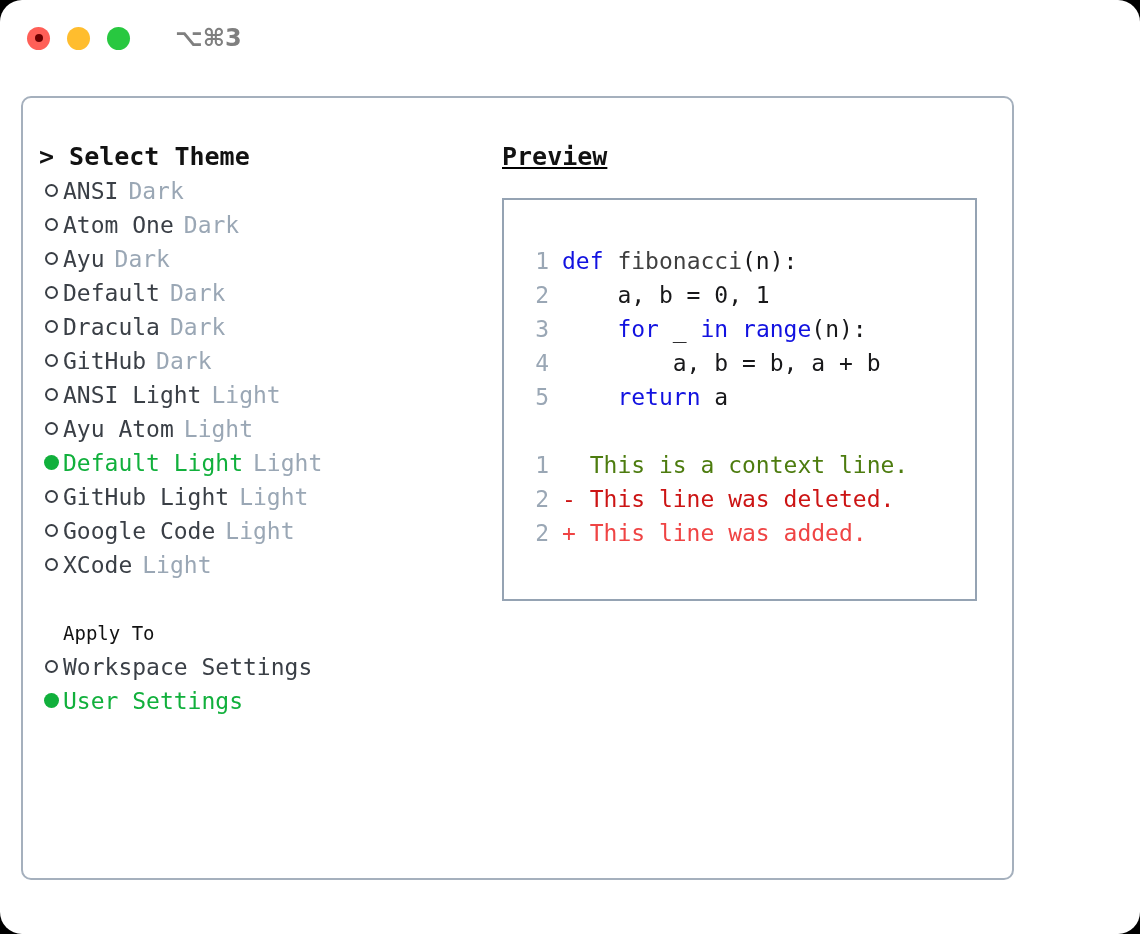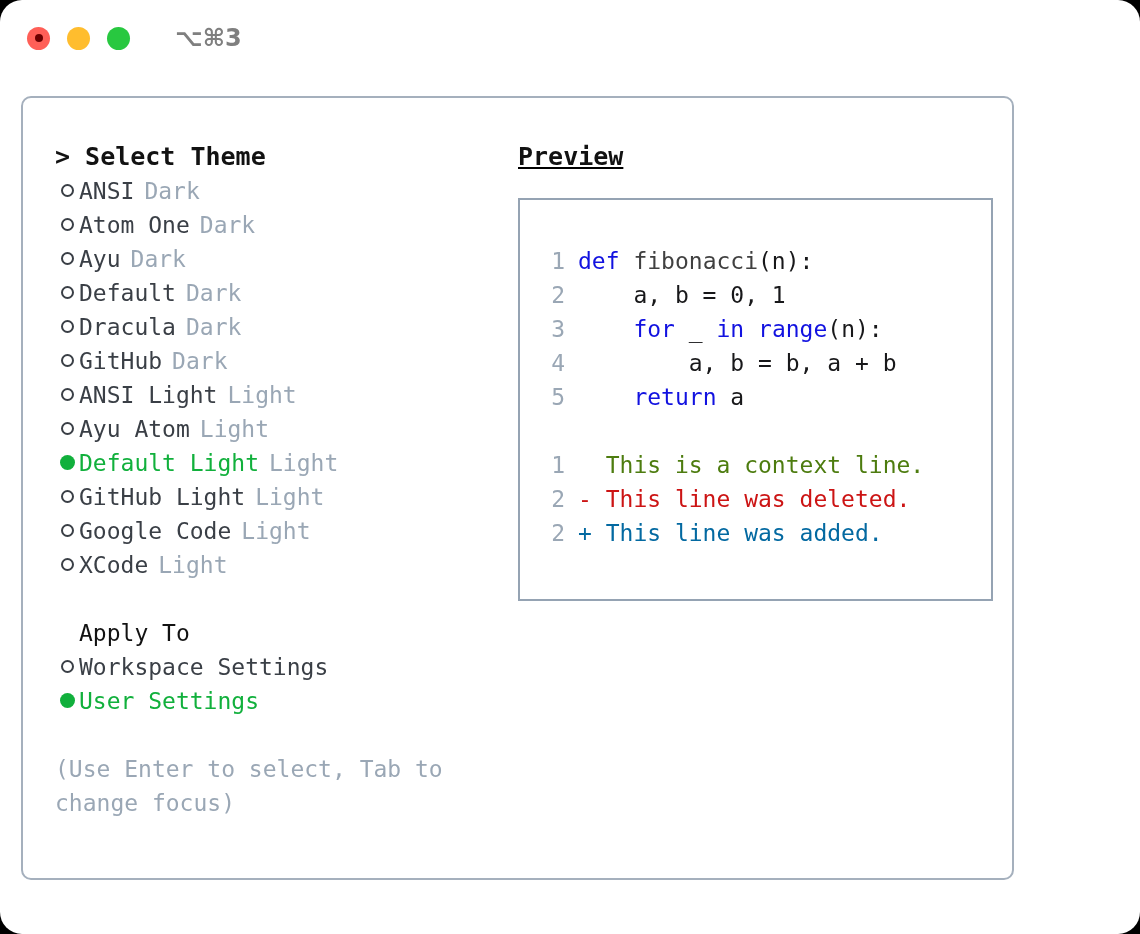--- a/index.html
+++ b/index.html
@@ -76,21 +76,20 @@
     border: 2px solid #a5b0bd;
     border-radius: 10px;
     background: #ffffff;
   }
 
   .columns {
     position: absolute;
     left: 0; top: 0;
     width: 100%;
     height: 100%;
-    margin-left: 16px;
   }
 
   
   .left-pane {
     position: absolute;
     left: 16px;
     top: 42px;
     width: 460px;
   }
   .right-pane {
@@ -149,21 +148,21 @@
     top: -2px;
   }
   .opt .name { color: #3a3f46; }
   .opt .tag {
     color: #9aa7b5;
     margin-left: 10px;
   }
   .opt.selected .name { color: #11b03c; }
 
   .apply-heading {
-    font-size: 23px;
+    font-size: 19px;
     line-height: 34px;
     color: #121212;
     padding-left: 24px;
     white-space: pre;
   }
   .spacer-block { height: 34px; }
 
   .hint {
     margin-top: 34px;
     font-size: 23px;
@@ -205,21 +204,21 @@
     text-align: right;
     margin-right: 13px;
   }
   .ctext { white-space: pre; }
   .kw   { color: #1212e0; }
   .fn   { color: #404040; }
   .pl   { color: #18181a; }
   .blank-row { height: 34px; }
   .diff-ctx { color: #4d7c0f; }
   .diff-del { color: #cc1414; }
-  .diff-add { color: #0369a1; }
+  .diff-add { color: #ef4444; }
 </style>
 </head>
 <body>
 
 <div id="app">
 
   <div class="titlebar">
     <div class="lights">
       <div class="light red">
           <span class="dot"></span>
@@ -251,21 +250,20 @@
           </div>
 
         <div class="spacer-block"></div>
 
         <div class="apply-heading">Apply To</div>
         <div class="opt-list" id="apply-list">
             <div class="opt"><span class="marker"><span class="ring"></span></span><span class="name">Workspace Settings</span></div>
             <div class="opt selected"><span class="marker"><span class="filled"></span></span><span class="name">User Settings</span></div>
           </div>
 
-        <div class="hint">(Use Enter to select, Tab to change focus)</div>
       </div>
 
       <div class="right-pane">
         <div class="preview-title">Preview</div>
         <div class="preview-box">
           <div class="code" id="code-block"><div class="cline"><span class="lnum">1</span><span class="ctext"><span class="kw">def </span><span class="fn">fibonacci</span><span class="pl">(n):</span></span></div><div class="cline"><span class="lnum">2</span><span class="ctext"><span class="pl">    a, b = 0, 1</span></span></div><div class="cline"><span class="lnum">3</span><span class="ctext"><span class="pl">    </span><span class="kw">for</span><span class="pl"> _ </span><span class="kw">in</span><span class="pl"> </span><span class="kw">range</span><span class="pl">(n):</span></span></div><div class="cline"><span class="lnum">4</span><span class="ctext"><span class="pl">        a, b = b, a + b</span></span></div><div class="cline"><span class="lnum">5</span><span class="ctext"><span class="pl">    </span><span class="kw">return</span><span class="pl"> a</span></span></div><div class="blank-row"></div><div class="cline"><span class="lnum">1</span><span class="ctext diff-ctx">  This is a context line.</span></div><div class="cline"><span class="lnum">2</span><span class="ctext diff-del">- This line was deleted.</span></div><div class="cline"><span class="lnum">2</span><span class="ctext diff-add">+ This line was added.</span></div></div>
         </div>
       </div>
 
     </div>

